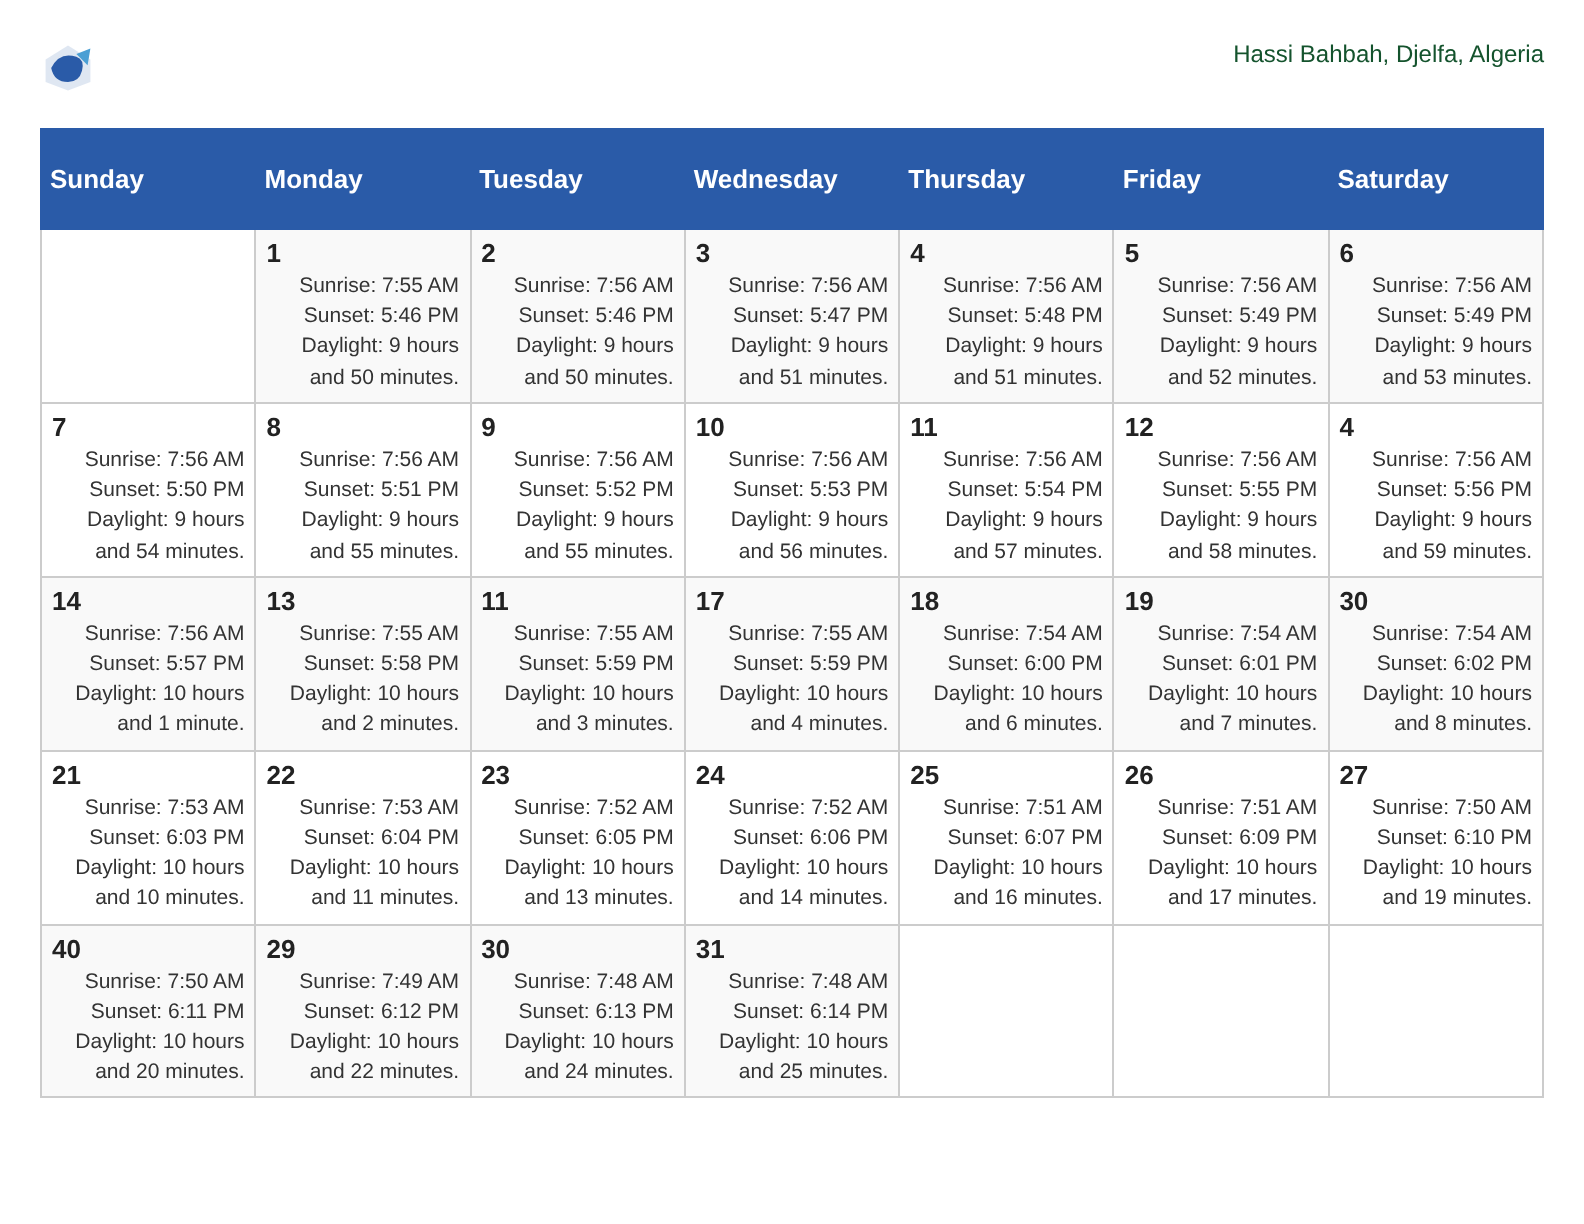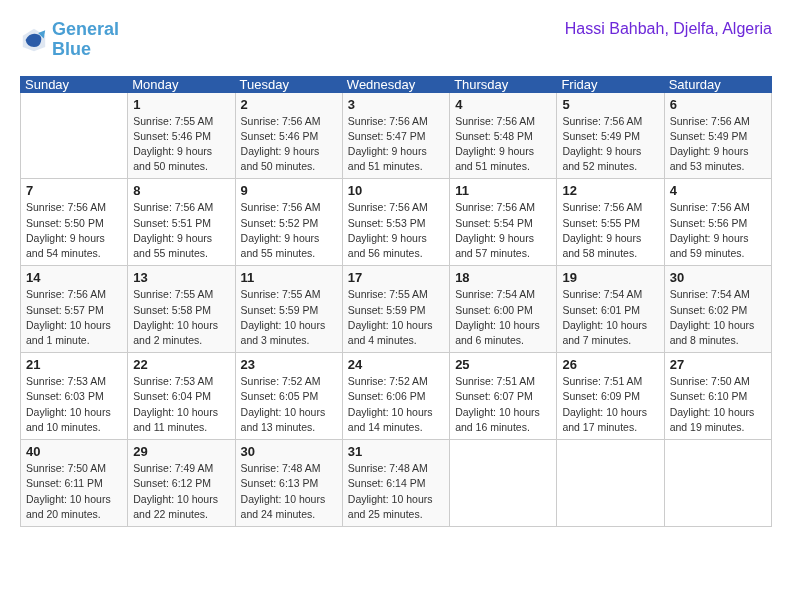--- a/index.html
+++ b/index.html
@@ -36,36 +36,36 @@
     }
     .title-block {
       text-align: right;
     }
     .main-title {
       font-size: 36px;
       font-weight: bold;
       color: #333;
     }
     .subtitle {
-      font-size: 16px;
-      color: #6d28d9;
+      font-size: 12px;
+      color: #14532d;
       text-align: right;
     }
     .calendar {
       width: 100%;
       border-collapse: collapse;
       font-size: 11px;
     }
     .calendar thead th {
       background-color: #2a5ba8;
       color: #fff;
-      padding: 0 4px;
+      padding: 17px 4px;
       text-align: left;
       font-size: 13px;
-      font-weight: normal;
+      font-weight: bold;
       border: 1px solid #2a5ba8;
     }
     .calendar tbody td {
       border: 1px solid #ccc;
       vertical-align: top;
       padding: 4px 5px;
       width: calc(100% / 7);
       min-height: 80px;
     }
     .calendar tbody tr {
@@ -78,40 +78,36 @@
       font-weight: bold;
       font-size: 13px;
       display: block;
       margin-bottom: 2px;
       color: #222;
     }
     .day-info {
       color: #333;
       font-size: 10.5px;
       line-height: 1.45;
+      text-align: right;
     }
     .empty-cell {
       background: #fff !important;
     }
   </style>
 </head>
 <body>
 
 <div class="header">
   <div class="logo">
     <svg class="logo-icon" viewBox="0 0 40 40">
       <polygon points="20,4 36,14 36,30 20,36 4,30 4,14" fill="#2a5ba8" opacity="0.15"></polygon>
       <path d="M8 20 Q14 8 26 12 Q32 14 30 22 Q28 30 20 30 Q10 30 8 20Z" fill="#2a5ba8"></path>
       <path d="M26 10 L36 6 L34 18 Z" fill="#4a9fd4"></path>
     </svg>
-    <div>
-      <div class="logo-text">
-        <span>General</span><br><span style="color:#4a9fd4">Blue</span>
-      </div>
-    </div>
   </div>
   <div class="title-block">
     <div class="subtitle">Hassi Bahbah, Djelfa, Algeria</div>
   </div>
 </div>
 
 <table class="calendar">
   <thead>
     <tr>
     <th>Sunday</th>

